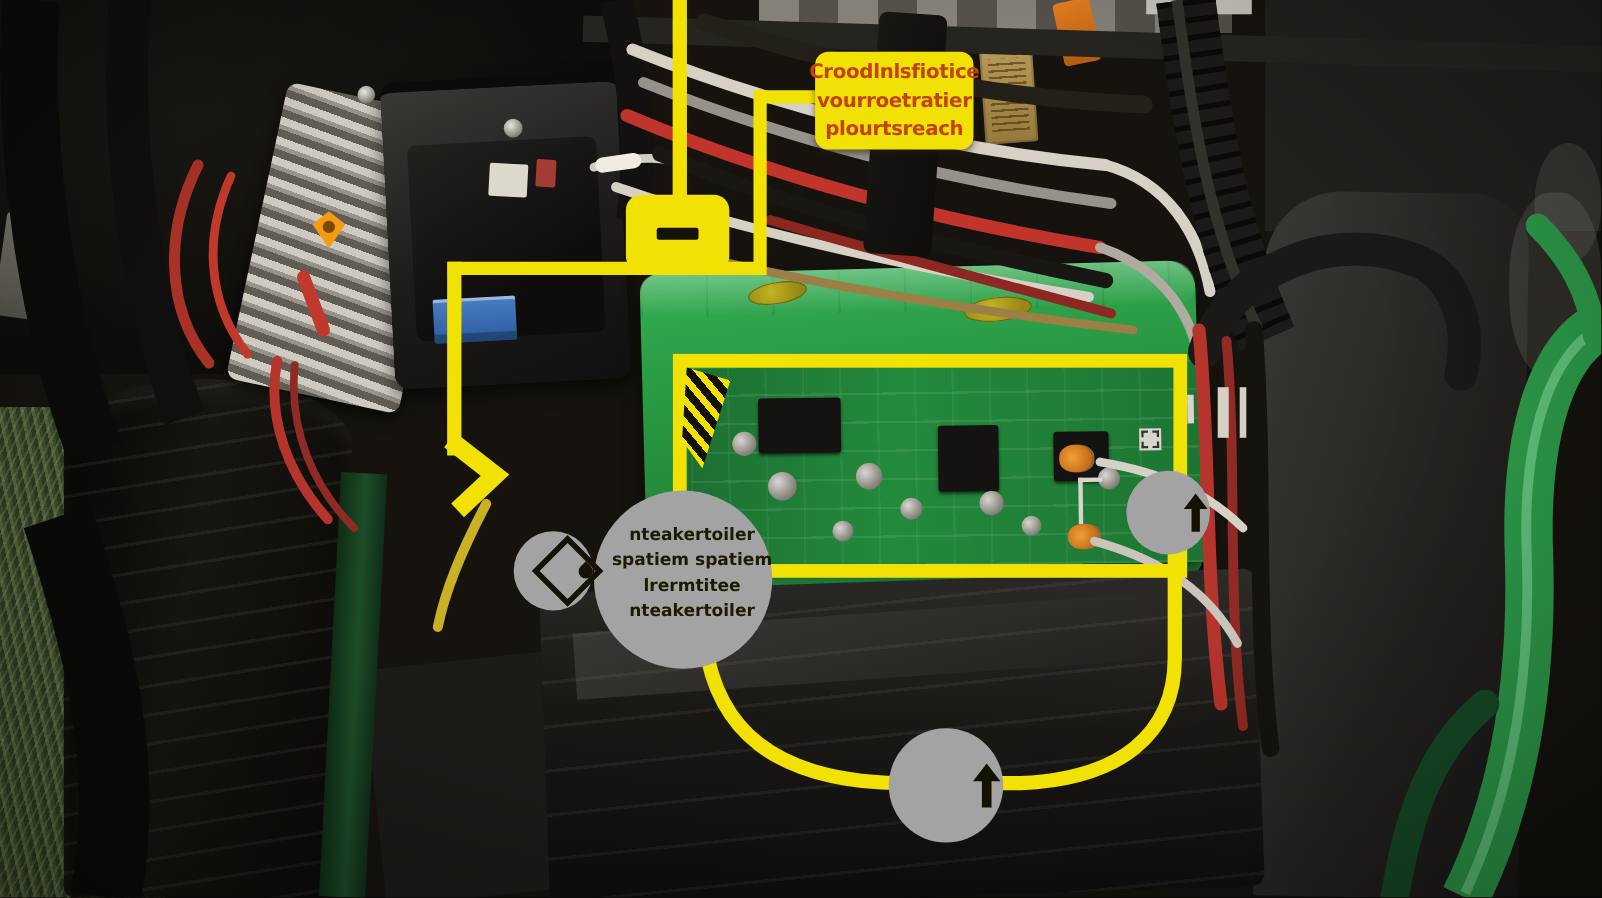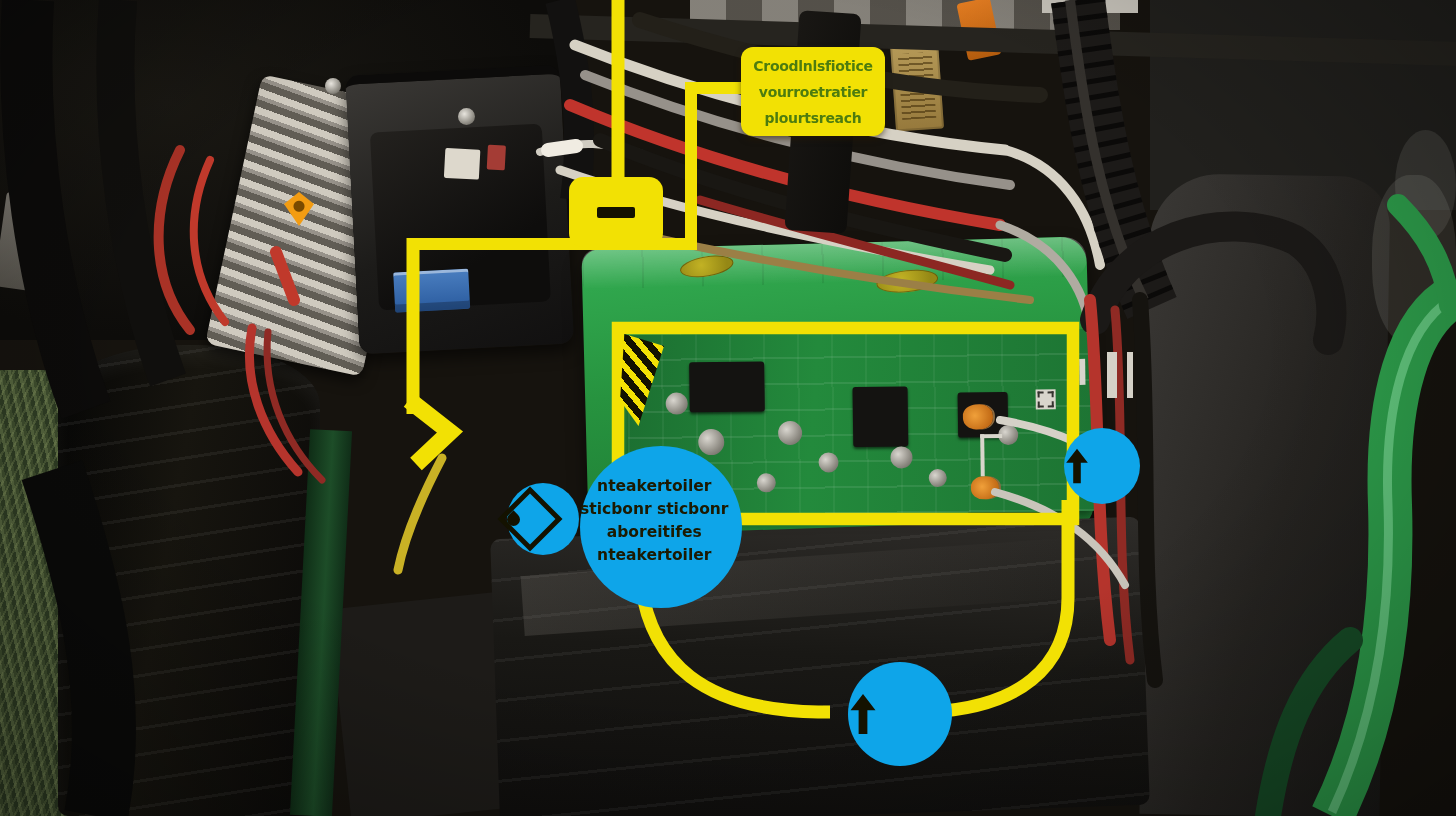--- a/index.html
+++ b/index.html
@@ -68,25 +68,25 @@
   .qr{position:absolute;background:#d8d5cc;outline:2px dashed #34332e;outline-offset:-4px;}
   .tray{background:linear-gradient(185deg,#2e2c29,#191815 45%,#0e0d0c);border-radius:10px;}
   .tray .ribs{position:absolute;inset:0;border-radius:inherit;
      background:repeating-linear-gradient(176deg,rgba(255,255,255,.05) 0 3px,rgba(0,0,0,0) 3px 40px);}
   .tray .streak{position:absolute;left:30px;top:28px;width:560px;height:60px;transform:rotate(-2deg);
      background:linear-gradient(95deg,rgba(150,145,138,.20),rgba(150,145,138,0));}
   .dimpanel{background:#1d1b18;}
   .vignette{background:radial-gradient(ellipse at 48% 42%,rgba(0,0,0,0) 52%,rgba(0,0,0,.38) 100%);}
   .callout{background:#f2e104;border-radius:12px;box-shadow:0 3px 6px rgba(40,25,0,.55);
      display:flex;flex-direction:column;justify-content:center;align-items:center;}
-  .callout span{color:#4d7c0f;font-weight:bold;font-size:14px;line-height:26px;
+  .callout span{color:#c2410c;font-weight:bold;font-size:18px;line-height:26px;
      letter-spacing:-0.3px;white-space:nowrap;}
   .minusbox{background:#f2e104;border-radius:14px;display:flex;align-items:center;justify-content:center;}
   .minusbar{width:38px;height:11px;background:#141200;border-radius:2px;}
-  .ycircle{background:#0ea5e9;border-radius:50%;display:flex;align-items:center;justify-content:flex-start;margin-left:40px;}
+  .ycircle{background:#a3a3a3;border-radius:50%;display:flex;align-items:center;justify-content:flex-end;}
   .infotext{display:flex;flex-direction:column;align-items:center;transform:translateY(-6px);}
   .infotext span{color:#1c1a02;font-weight:bold;font-size:15.5px;line-height:23px;white-space:nowrap;}
   .diamond{width:36px;height:36px;border:5px solid #141200;transform:rotate(45deg);}
   .flame{position:absolute;width:13px;height:13px;background:#141200;
      border-radius:0 50% 50% 50%;transform:rotate(45deg);}
   .wtri{background:repeating-linear-gradient(50deg,#f3e104 0 6px,#131100 6px 13px);
      clip-path:polygon(10% 0,100% 13%,42% 100%,0 72%);}
 </style>
 </head>
 <body>
@@ -222,22 +222,22 @@
 
   <div class="abs callout" style="left:741px;top:47px;width:144px;height:89px;z-index:41;">
     <span>Croodlnlsfiotice</span>
     <span>vourroetratier</span>
     <span>plourtsreach</span>
   </div>
 
   <div class="abs ycircle" style="left:540px;top:446px;width:162px;height:162px;z-index:41;">
     <div class="infotext">
       <span>nteakertoiler</span>
-      <span>sticbonr sticbonr</span>
-      <span>aboreitifes</span>
+      <span>spatiem spatiem</span>
+      <span>lrermtitee</span>
       <span>nteakertoiler</span>
     </div>
   </div>
 
   <div class="abs ycircle" style="left:467px;top:483px;width:72px;height:72px;z-index:42;">
     <div class="diamond"></div>
     <div class="flame"></div>
   </div>
 
   <div class="abs ycircle" style="left:1024px;top:428px;width:76px;height:76px;z-index:41;">

